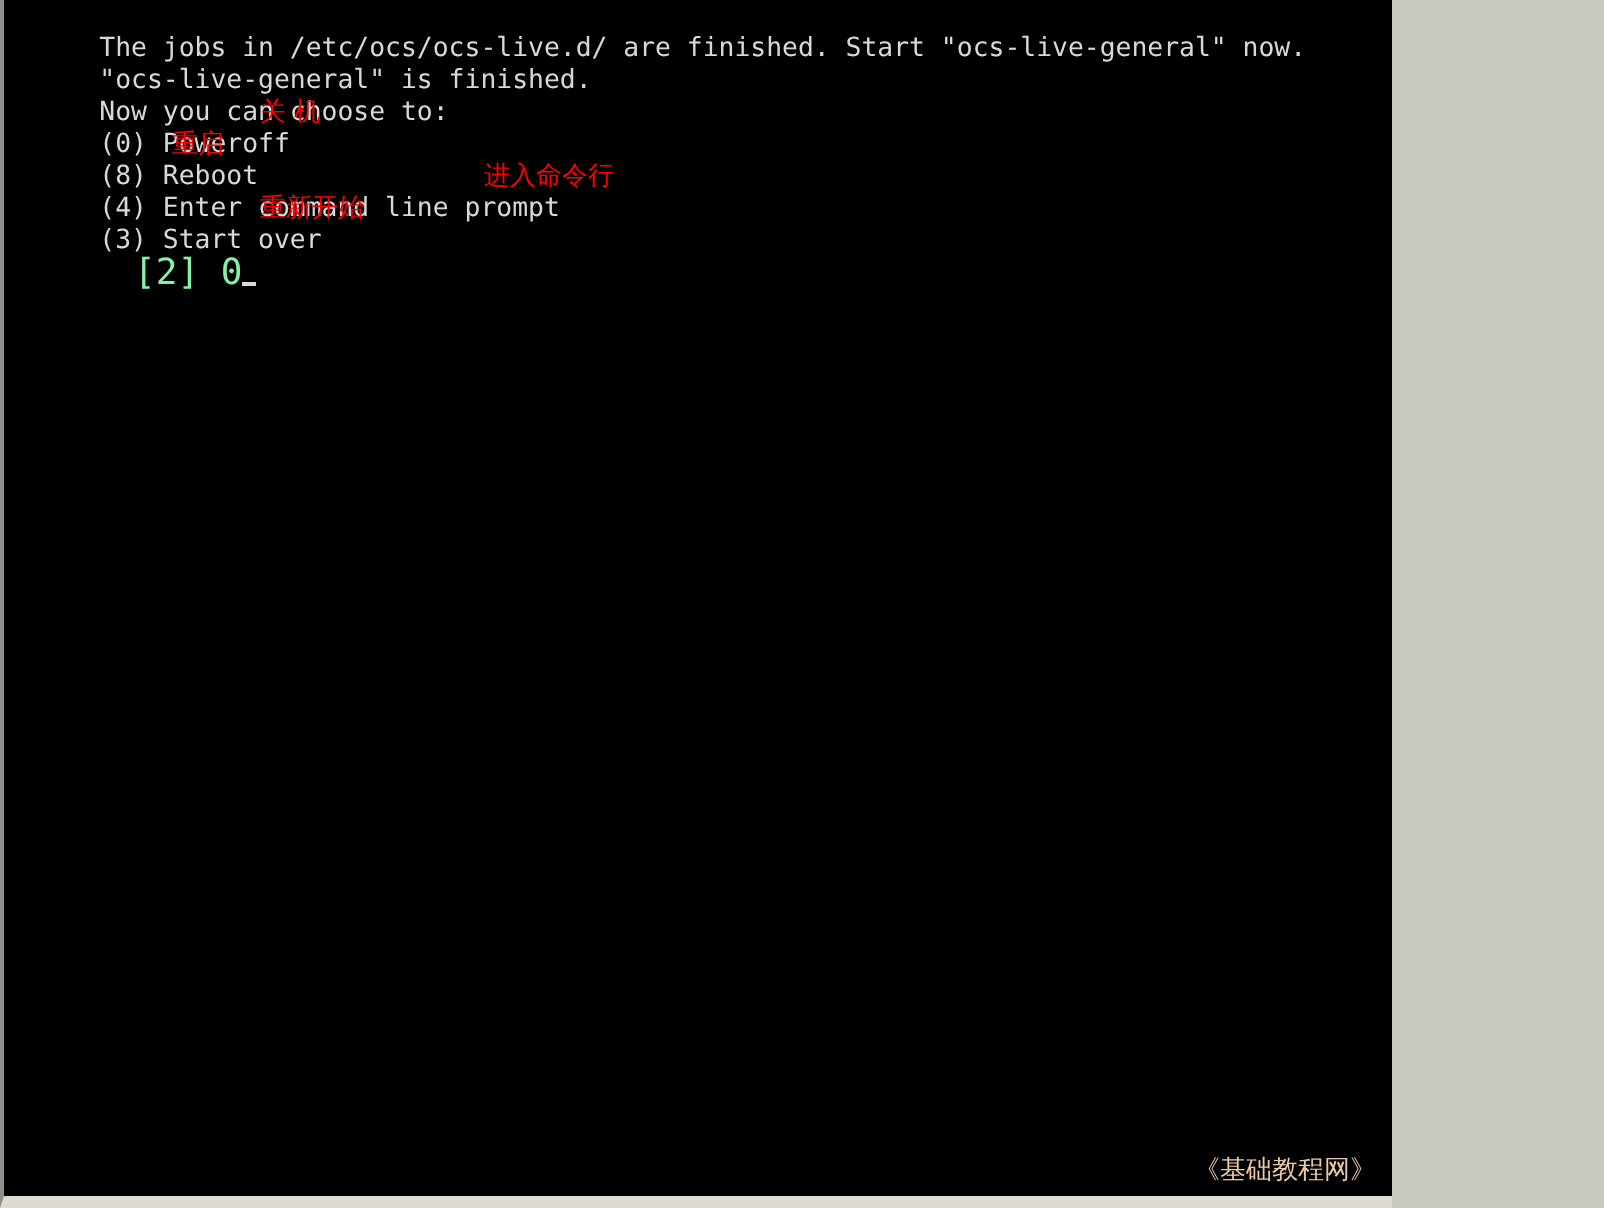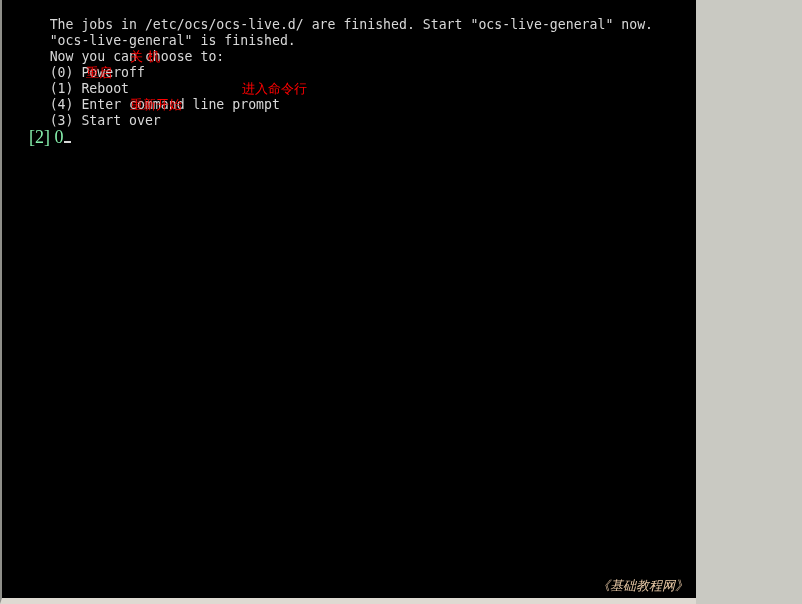--- a/index.html
+++ b/index.html
@@ -62,21 +62,20 @@
   .col16 { left: 128px; }
   .col12 { left: 84px; }
   .col30 { left: 240px; }
   .prompt-line {
     position: relative;
     height: 16px;
     line-height: 16px;
     font-size: 18px;
     white-space: pre;
     color: #86efac;
-    font-family: Liberation Serif, serif;
   }
   .cursor {
     display: inline-block;
     width: 8px;
     height: 16px;
     vertical-align: bottom;
     position: relative;
   }
   .cursor::after {
     content: "";
@@ -90,21 +89,20 @@
   #watermark {
     position: absolute;
     right: 8px;
     bottom: 4px;
     color: #e9c9a6;
     font-size: 13px;
     line-height: 16px;
     white-space: pre;
     font-family: "DejaVu Sans", "Liberation Sans", sans-serif;
     letter-spacing: 0px;
-    font-style: italic;
   }
 </style>
 </head>
 <body>
 
 <div id="screen">
   <div id="console">
 
     <div class="line">
       <span class="en">The jobs in /etc/ocs/ocs-live.d/ are finished. Start "ocs-live-general" now.</span>
@@ -117,21 +115,21 @@
     <div class="line">
       <span class="en">Now you can choose to:</span>
     </div>
 
     <div class="line">
       <span class="en">(0) Poweroff</span>
       <span class="ann col16">关 机</span>
     </div>
 
     <div class="line">
-      <span class="en">(1) Reboot</span>
+      <span class="en">(8) Reboot</span>
       <span class="ann col12">重启</span>
     </div>
 
     <div class="line">
       <span class="en">(4) Enter command line prompt</span>
       <span class="ann col30">进入命令行</span>
     </div>
 
     <div class="line">
       <span class="en">(3) Start over</span>

